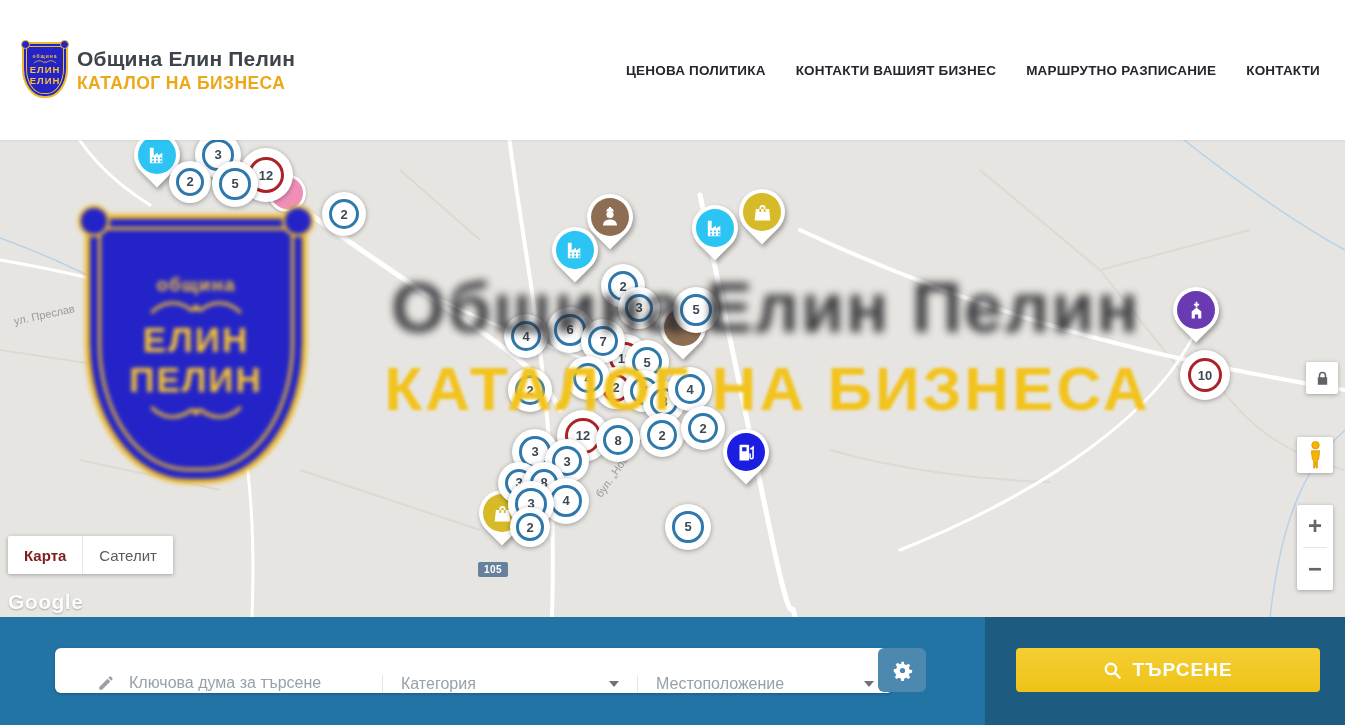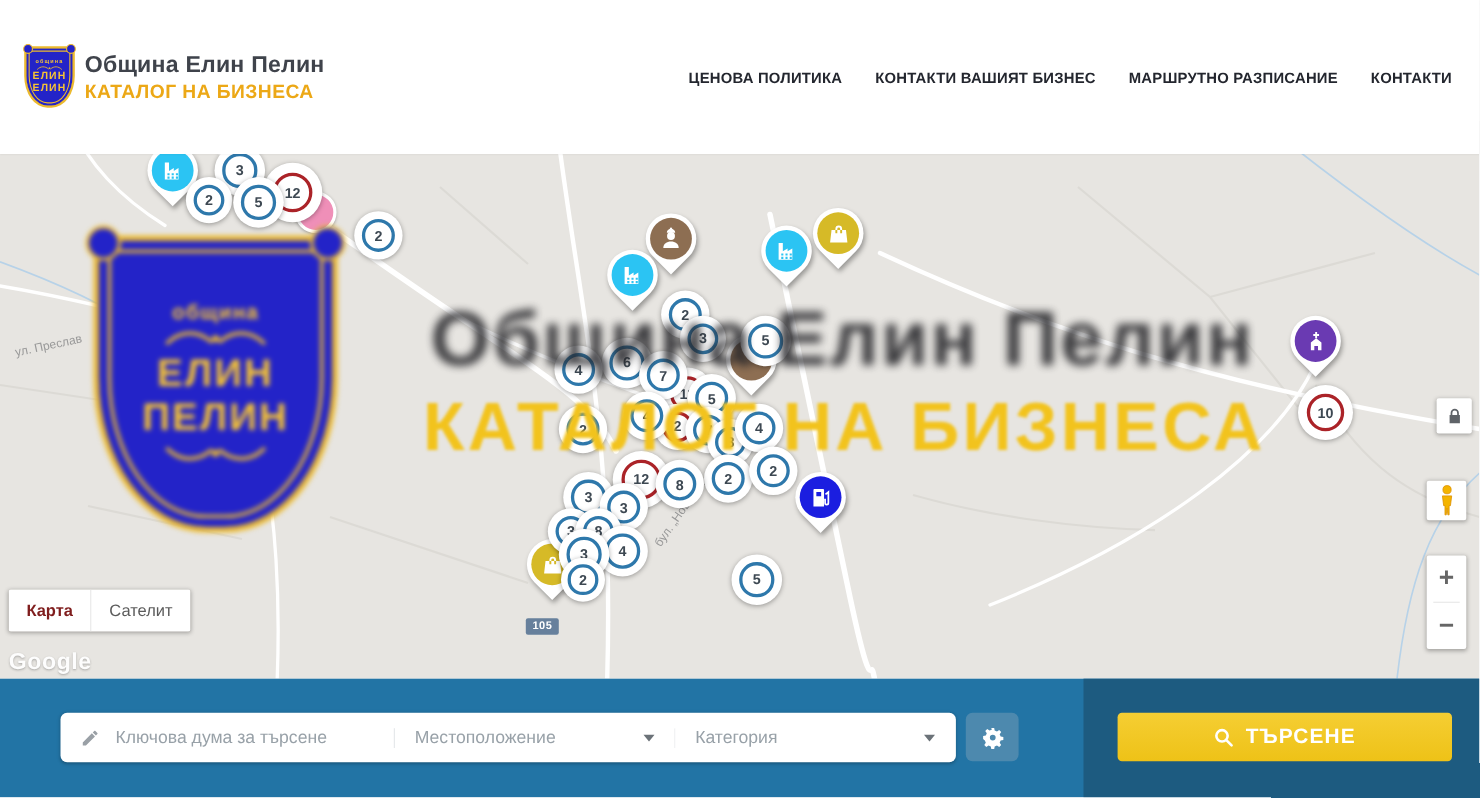--- a/index.html
+++ b/index.html
@@ -63,21 +63,21 @@
   .attrib span{cursor:default;}
 
   .lockbtn{position:absolute;left:1306px;top:252px;width:32px;height:32px;background:#fff;border-radius:2px;box-shadow:0 1px 4px rgba(0,0,0,.3);display:flex;align-items:center;justify-content:center;z-index:8;}
   .pegman{position:absolute;left:1297px;top:327px;width:36px;height:36px;background:#fff;border-radius:2px;box-shadow:0 1px 4px rgba(0,0,0,.3);display:flex;align-items:center;justify-content:center;z-index:8;}
   .zoomctl{position:absolute;left:1297px;top:395px;width:36px;background:#fff;border-radius:2px;box-shadow:0 1px 4px rgba(0,0,0,.3);display:flex;flex-direction:column;align-items:stretch;z-index:8;}
   .zoomctl button{height:42px;font-size:24px;color:#666;font-weight:bold;line-height:1;}
   .zdiv{height:1px;background:#e6e6e6;margin:0 6px;}
 
   
   .searchbar{position:absolute;top:617px;left:0;width:1345px;height:108px;background:#2274a5;z-index:20;}
-  .form{position:absolute;left:55px;top:31px;width:814px;height:45px;background:#fff;border-radius:6px;box-shadow:0 1px 3px rgba(0,0,0,.25);display:flex;align-items:center;}
+  .form{position:absolute;left:55px;top:31px;width:814px;height:45px;background:#fff;border-radius:6px;box-shadow:0 1px 3px rgba(0,0,0,.25);display:flex;align-items:flex-end;padding-left:24px;}
   .f-kw{flex:0 0 303px;display:flex;align-items:center;padding-left:18px;gap:12px;box-sizing:border-box;}
   .f-kw input{flex:1;border:0;outline:0;font-size:16px;color:#555;background:transparent;margin-right:10px;font-family:inherit;}
   .f-kw input::placeholder{color:#98a1a8;}
   .f-sel{flex:0 0 255px;border-left:1px solid #e4e7e9;display:flex;align-items:center;justify-content:space-between;padding:0 18px;color:#98a1a8;font-size:16px;box-sizing:border-box;cursor:pointer;}
   .f-sel:last-child{border-radius:0 6px 6px 0;}
   .arrow{width:0;height:0;border-left:5px solid transparent;border-right:5px solid transparent;border-top:6px solid #6b7278;}
   .gear{position:absolute;left:878px;top:31px;width:48px;height:44px;background:#4d89ae;border-radius:6px;display:flex;align-items:center;justify-content:center;}
   .rightpanel{position:absolute;left:985px;top:0;width:360px;height:108px;background:#1d5b80;}
   .searchbtn{position:absolute;left:31px;top:31px;width:304px;height:44px;background:linear-gradient(#f5ce33,#eec217);border-radius:4px;display:flex;align-items:center;justify-content:center;gap:10px;color:#fff;font-size:19px;font-weight:bold;letter-spacing:1px;}
 </style>
@@ -434,25 +434,25 @@
 
   <div class="searchbar">
     <div class="form">
       <div class="f-kw">
         <svg width="18" height="18" viewBox="0 0 24 24">
             <path fill="#9aa0a6" d="M3 17.2V21h3.8L17.8 10 14 6.2 3 17.2zM20.7 7.1c.4-.4.4-1 0-1.4l-2.4-2.4c-.4-.4-1-.4-1.4 0l-1.8 1.8 3.8 3.8 1.8-1.8z"></path>
           </svg>
         <input placeholder="Ключова дума за търсене" style="">
       </div>
       <div class="f-sel">
+        <span>Категория</span>
+        <span class="arrow"></span>
+      </div>
+      <div class="f-sel">
         <span>Местоположение</span>
-        <span class="arrow"></span>
-      </div>
-      <div class="f-sel">
-        <span>Категория</span>
         <span class="arrow"></span>
       </div>
     </div>
     <button class="gear">
       <svg width="21" height="21" viewBox="0 0 24 24">
           <path fill="#fff" fill-rule="evenodd" d="M10.5 2h3l.5 2.8 2.4 1 2.3-1.6 2.1 2.1-1.6 2.3 1 2.4 2.8.5v3l-2.8.5-1 2.4 1.6 2.3-2.1 2.1-2.3-1.6-2.4 1-.5 2.8h-3l-.5-2.8-2.4-1-2.3 1.6-2.1-2.1 1.6-2.3-1-2.4L2 13.5v-3l2.8-.5 1-2.4L4.2 5.3l2.1-2.1 2.3 1.6 2.4-1zM12 9a3 3 0 1 0 0 6 3 3 0 0 0 0-6z"></path>
         </svg>
     </button>
     <div class="rightpanel">
       <button class="searchbtn">

